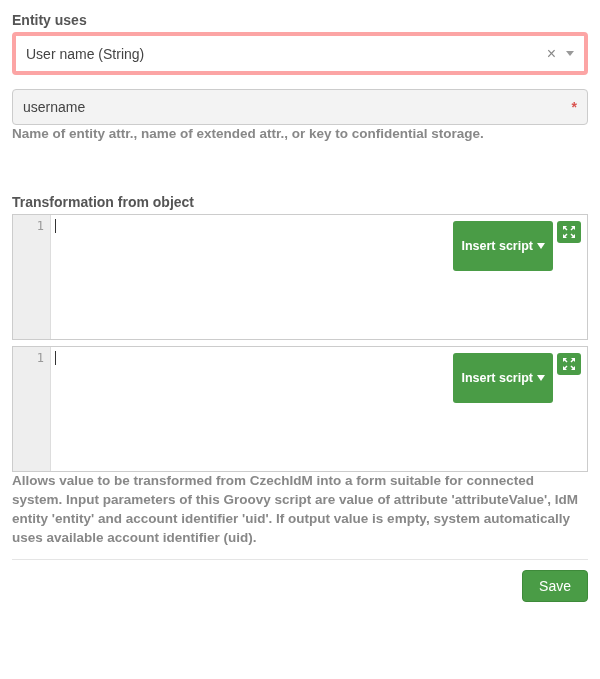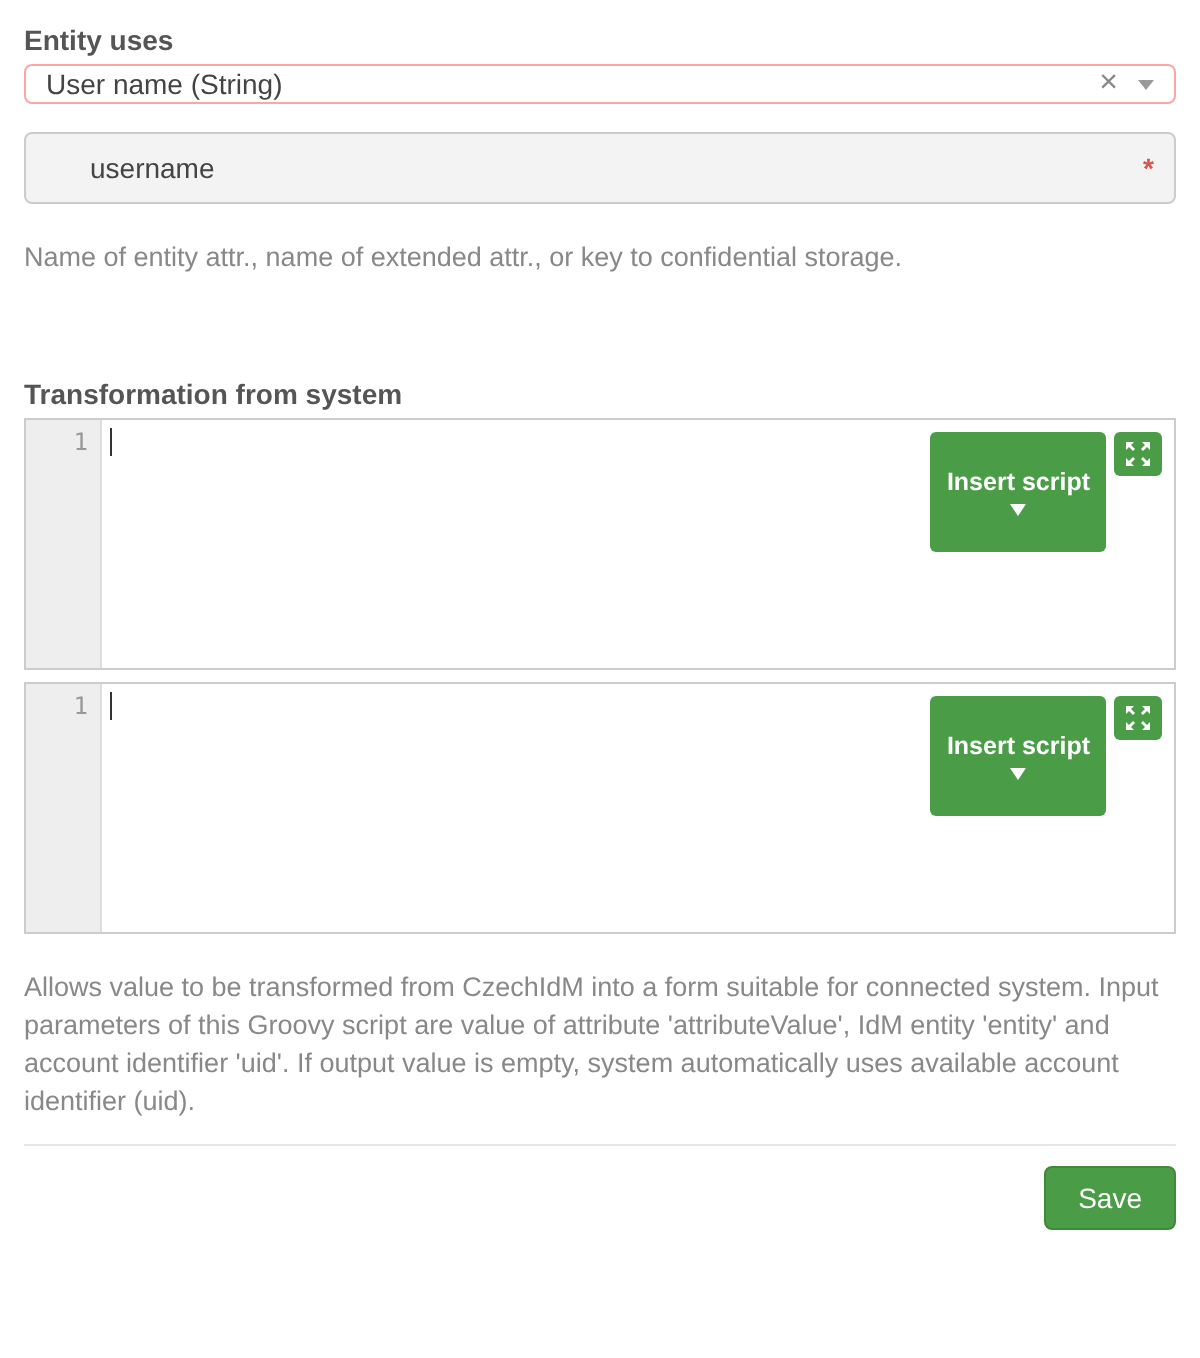--- a/index.html
+++ b/index.html
@@ -14,24 +14,24 @@
   }
   .field-group { margin-bottom: 14px; }
   .label {
     font-weight: 700;
     color: #555;
     margin-bottom: 4px;
     font-size: 14px;
   }
   .select-box {
     position: relative;
-    border: 1px solid #fca5a5;
+    border: 4px solid #fca5a5;
     border-radius: 4px;
     background: #fff;
-    height: 20px;
+    height: 43px;
     display: flex;
     align-items: center;
     padding: 0 10px;
   }
   .select-value { flex: 1; color: #444; }
   .select-clear {
     color: #888;
     font-size: 16px;
     padding: 0 6px;
     cursor: pointer;
@@ -46,31 +46,32 @@
   .text-input {
     position: relative;
     border: 1px solid #ccc;
     border-radius: 4px;
     background: #f3f3f3;
     height: 36px;
     display: flex;
     align-items: center;
     padding: 0 10px;
   }
-  .text-input .val { flex: 1; color: #444; margin-left: 22px; }
+  .text-input .val { flex: 1; color: #444; }
   .req-star {
     color: #d9534f;
     font-weight: 700;
     padding-left: 6px;
   }
   .helper {
     color: #888;
     font-size: 13.5px;
-    margin-top: 18px;
+    margin-top: 0;
     line-height: 1.4;
+    font-weight: bold;
   }
   .spacer-lg { height: 36px; }
   .editor-wrap {
     border: 1px solid #ccc;
     position: relative;
     height: 126px;
     display: flex;
     background: #fff;
   }
   .gutter {
@@ -110,21 +111,20 @@
     color: #fff;
     border: none;
     border-radius: 3px;
     font-size: 12.5px;
     font-weight: 600;
     padding: 18px 8px;
     display: flex;
     align-items: center;
     gap: 4px;
     cursor: pointer;
-    flex-direction: column;
   }
   .btn-green-sq {
     background: #4a9c46;
     color: #fff;
     border: none;
     border-radius: 3px;
     width: 24px;
     height: 22px;
     display: flex;
     align-items: center;
@@ -176,21 +176,21 @@
   <div class="text-input">
     <span class="val">username</span>
     <span class="req-star">*</span>
   </div>
   <div class="helper">Name of entity attr., name of extended attr., or key to confidential storage.</div>
 </div>
 
 <div class="spacer-lg"></div>
 
 <div class="section">
-  <div class="label">Transformation from system</div>
+  <div class="label">Transformation from object</div>
   <div class="editor-wrap">
     <div class="gutter">
       <div>1</div>
     </div>
     <div class="code-area">
       <div class="cursor-bar"></div>
     </div>
     <div class="editor-controls">
       <button class="btn-green">
         <span>Insert script</span>

